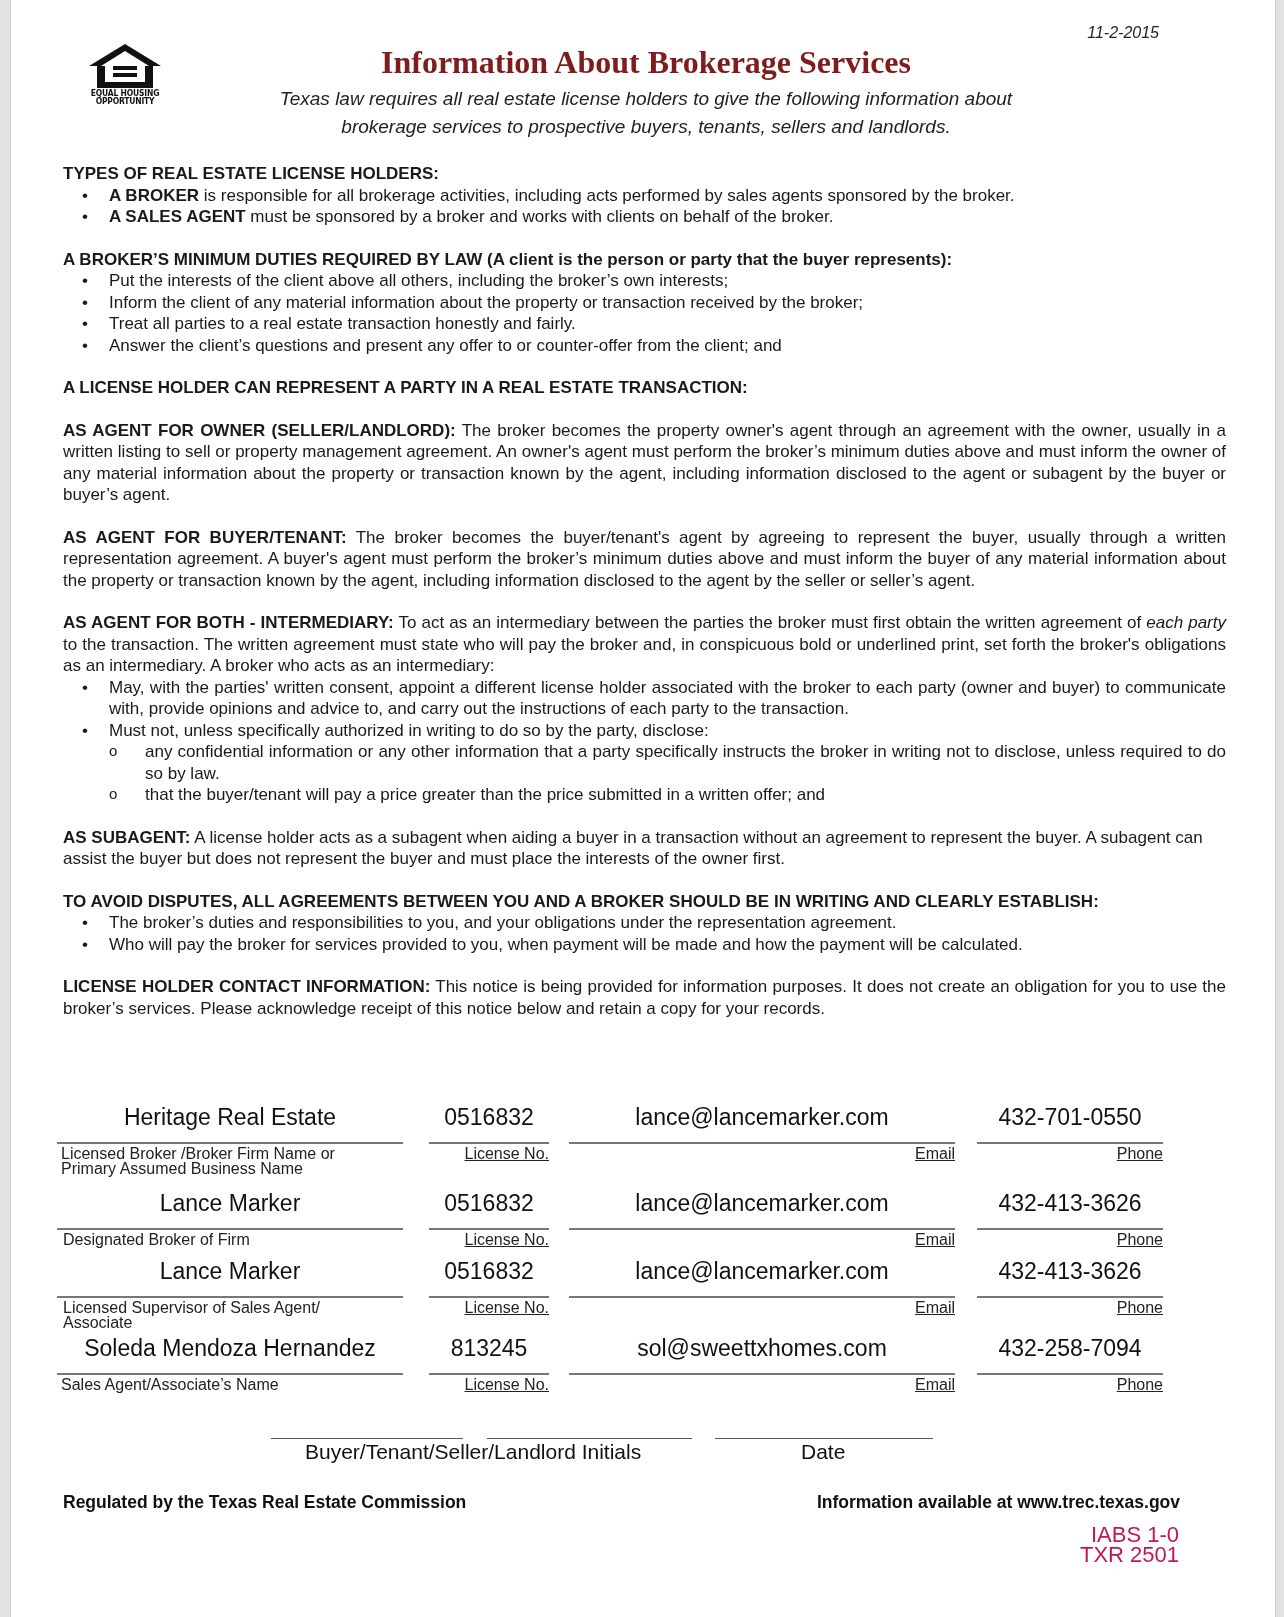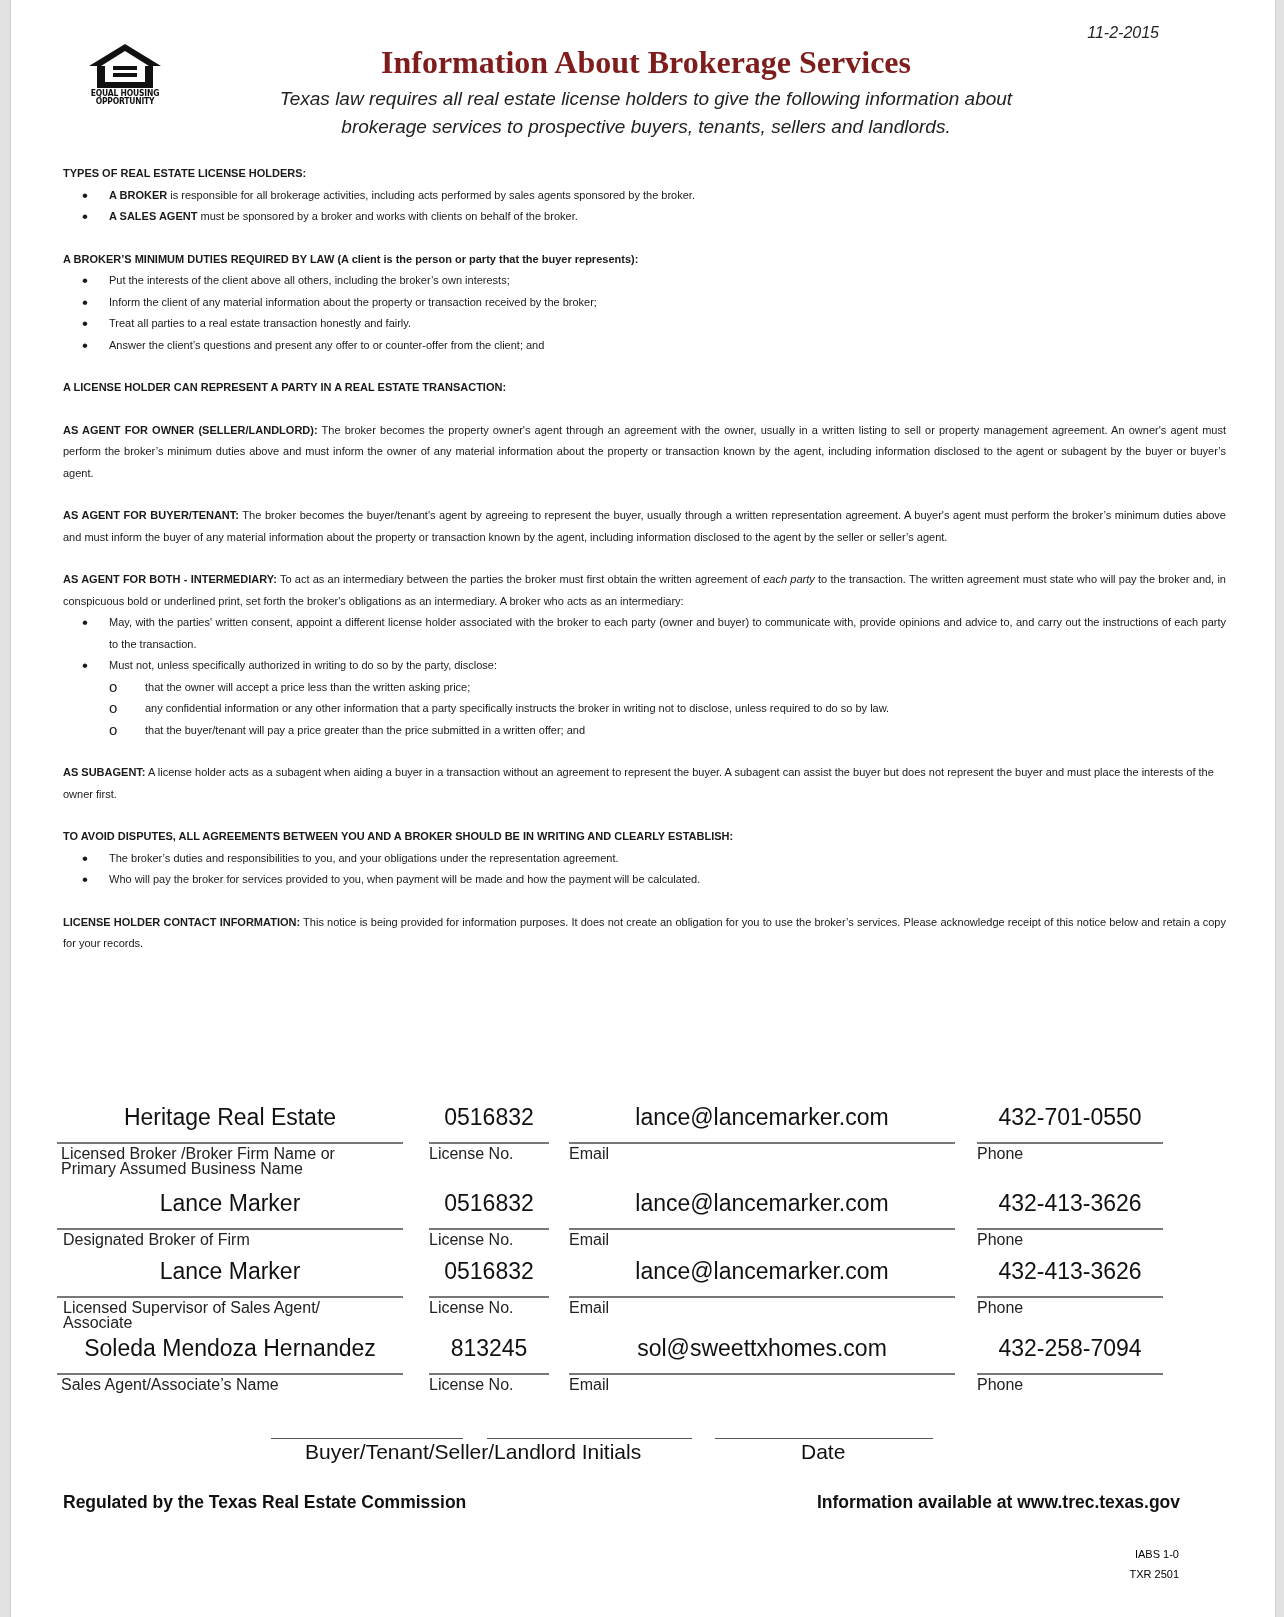--- a/index.html
+++ b/index.html
@@ -31,21 +31,21 @@
       font-family: "Liberation Serif", serif; font-weight: bold;
       font-size: 32px; color: #7f1d1d; padding-left: 6px;
     }
     .subtitle {
       position: absolute; left: 0; right: 0; top: 85px; text-align: center;
       font-style: italic; font-size: 19px; line-height: 28px; color: #222;
       padding-left: 6px;
     }
     .body-text {
       position: absolute; left: 52px; width: 1163px;
-      font-size: 11px; line-height: 21.5px; color: #1a1a1a;
+      font-size: 17px; line-height: 21.5px; color: #1a1a1a;
     }
     .body-text p { margin: 0; text-align: justify; }
     .body-text .heading { font-weight: bold; }
     .b { font-weight: bold; }
     ul.dots { margin: 0; padding: 0 0 0 46px; list-style: none; }
     ul.dots li { position: relative; }
     ul.dots li::before {
       content: "\2022"; position: absolute; left: -27px; top: 0; font-size: 17px;
     }
     ul.circles { margin: 0; padding: 0 0 0 82px; list-style: none; }
@@ -58,28 +58,28 @@
     .contacts { position: absolute; left: 0; top: 0; width: 1264px; }
     .c-row { position: absolute; left: 0; width: 1264px; }
     .c-val {
       position: absolute; text-align: center; font-size: 23px; color: #111;
       top: 0;
     }
     .c-line { position: absolute; top: 38px; height: 2px; background: #777; }
     .c-lbl {
       position: absolute; top: 42px; font-size: 16px; line-height: 15px; color: #222;
     }
-    .c-lbl.center { text-align: left; }
+    .c-lbl.center { text-align: right; text-decoration: underline; }
 
     .sig-line { position: absolute; height: 1px; background: #555; top: 1438px; }
     .sig-label { position: absolute; top: 1440px; font-size: 21px; color: #111; }
 
     .footer-left { position: absolute; left: 52px; top: 1492px; font-weight: bold; font-size: 17.5px; color: #111; }
     .footer-right { position: absolute; right: 95px; top: 1492px; font-weight: bold; font-size: 17.5px; color: #111; }
-    .form-id { position: absolute; right: 96px; top: 1525px; text-align: right; font-size: 11px; line-height: 20px; color: #000000; margin-top: 19px; }
+    .form-id { position: absolute; right: 96px; top: 1525px; text-align: right; font-size: 22px; line-height: 20px; color: #be185d; }
   </style>
 </head>
 <body>
 
 <div class="page">
 
   <div class="doc-date">11-2-2015</div>
 
   <div class="eho-logo">
     <svg width="76" height="48" viewBox="0 0 76 48">
@@ -130,21 +130,20 @@
     <p><span class="b">AS AGENT FOR BUYER/TENANT:</span><span>  The broker becomes the buyer/tenant's agent by agreeing to represent the buyer, usually through a written representation agreement. A buyer's agent must perform the broker’s minimum duties above and must inform the buyer of any material information about the property or transaction known by the agent, including information disclosed to the agent by the seller or seller’s agent.</span></p>
     <div class="gap"></div>
 
     <section>
       <p><span class="b">AS AGENT FOR BOTH - INTERMEDIARY:</span><span>  To act as an intermediary between the parties the broker must first obtain the written agreement of </span><i>each party</i><span> to the transaction. The written agreement must state who will pay the broker and, in conspicuous bold or underlined print, set forth the broker's obligations as an intermediary. A broker who acts as an intermediary:</span></p>
       <ul class="dots">
         <li style="text-align:justify;">May, with the parties' written consent, appoint a different license holder associated with the broker to each party (owner and buyer) to communicate with, provide opinions and advice to, and carry out the instructions of each party to the transaction.</li>
         <li>Must not, unless specifically authorized in writing to do so by the party, disclose:</li>
       </ul>
       <ul class="circles">
-        <li>that the owner will accept a price less than the written asking price;</li>
         <li>any confidential information or any other information that a party specifically instructs the broker in writing not to disclose, unless required to do so by law.</li>
         <li>that the buyer/tenant will pay a price greater than the price submitted in a written offer;  and</li>
       </ul>
     </section>
     <div class="gap"></div>
 
     <p style="text-align:left;"><span class="b">AS SUBAGENT:</span><span> A license holder acts as a subagent when aiding a buyer in a transaction without an agreement to represent the buyer. A subagent can assist the buyer but does not represent the buyer and must place the interests of the owner first.</span></p>
     <div class="gap"></div>
 
     <section>

